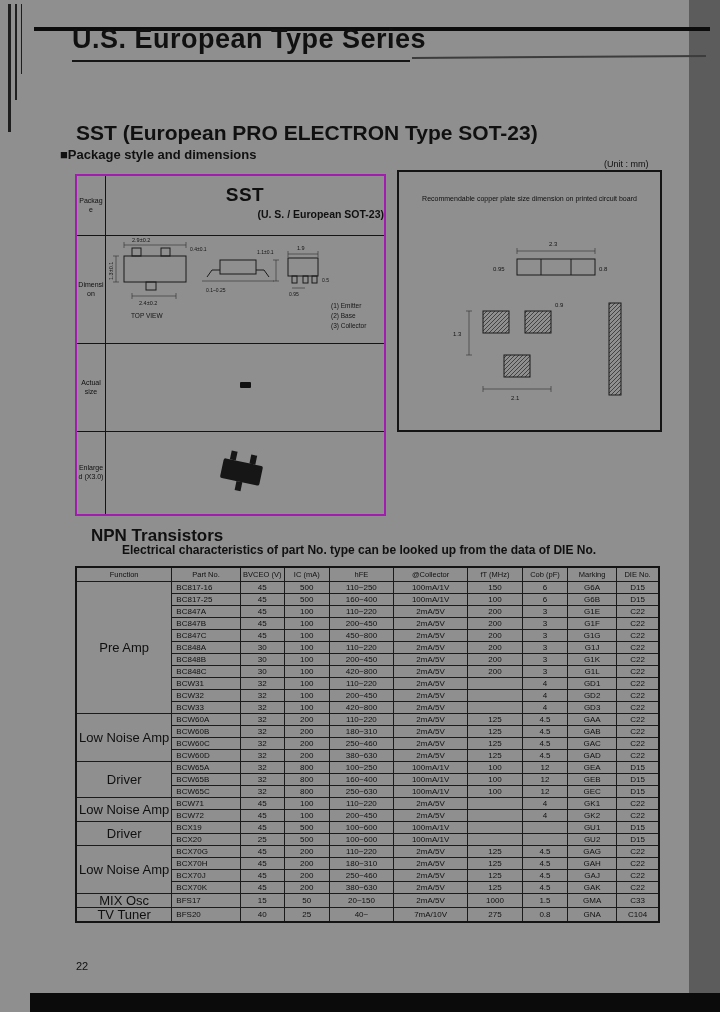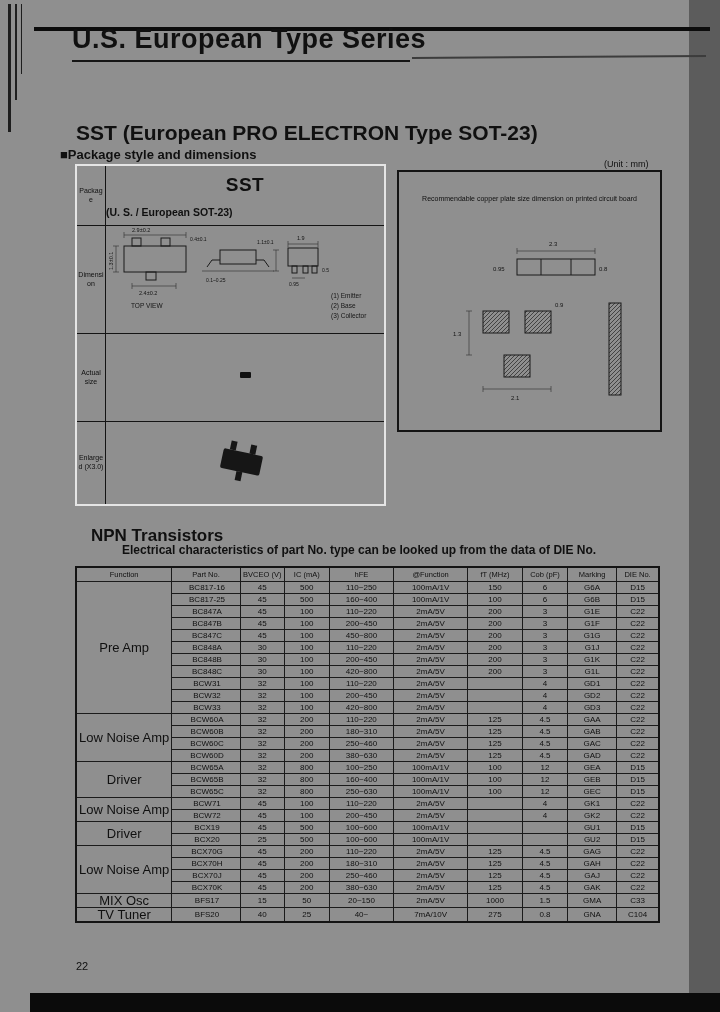--- a/index.html
+++ b/index.html
@@ -22,34 +22,34 @@
   .page-title { left:72px; top:24px; margin:0; font-size:27px; font-weight:700; letter-spacing:.5px; }
   .title-underline { left:72px; top:60px; width:338px; height:2px; background:#161616; }
   .title-underline-ext { left:412px; top:56px; width:294px; height:2px; background:#3c3c3c; transform:rotate(-0.35deg); }
 
   .sst-title { left:76px; top:121px; margin:0; font-size:21px; font-weight:700; }
   .sst-sub   { left:60px; top:147px; font-size:13px; font-weight:700; }
   .unit-note { left:604px; top:159px; font-size:9px; }
 
   
   .package-panel {
-    left:75px; top:164px; width:307px; height:338px;
-    border:2px solid #e5e5e5; display:grid;
+    left:75px; top:174px; width:307px; height:338px;
+    border:2px solid #a21caf; display:grid;
     grid-template-columns:29px 1fr; grid-template-rows:60px 108px 88px 1fr;
   }
   .pp-label {
     border-right:1.5px solid #141414; border-bottom:1.5px solid #141414;
     font-size:7px; line-height:1.25; display:flex; align-items:center; justify-content:center;
     text-align:center; overflow-wrap:anywhere; padding:1px;
   }
   .pp-content { border-bottom:1.5px solid #141414; position:relative; overflow:hidden; }
   .nb { border-bottom:none !important; }
 
   .sst-name { text-align:center; font-size:19px; font-weight:700; margin-top:8px; letter-spacing:.5px; }
-  .sst-name-sub { text-align:left; font-size:10.5px; font-weight:700; margin-top:10px; }
+  .sst-name-sub { text-align:right; font-size:10.5px; font-weight:700; margin-top:2px; }
 
   .chip { width:11px; height:6px; background:#111; border-radius:1px; margin:38px auto 0; }
 
   svg text { fill:#151515; stroke:none; font-family:"Liberation Sans", sans-serif; }
   svg .ln { stroke:#1a1a1a; stroke-width:1; fill:none; }
   svg .thin { stroke:#3a3a3a; stroke-width:.7; fill:none; }
   svg .solid { fill:#161616; stroke:none; }
 
   
   .pcb-panel { left:397px; top:170px; width:261px; height:258px; border:2px solid #141414; }
@@ -58,21 +58,21 @@
   
   .npn-title { left:78px; top:513px; margin:13px; font-size:17px; font-weight:700; }
   .npn-sub   { left:78px; top:543px; font-size:12px; font-weight:700;padding-left:44px; }
 
   #npn-table { position:absolute; left:75px; top:566px; width:585px; border-collapse:collapse; border:2px solid #141414; font-size:8px; }
   #npn-table th, #npn-table td {
     border:1px solid #1b1b1b; padding:0 2px; height:11px; line-height:1;
     text-align:center; font-weight:400; white-space:nowrap; overflow:hidden;
   }
   #npn-table th { font-size:7.5px; height:13px; }
-  #npn-table td.part { text-align:center; padding-left:4px; }
+  #npn-table td.part { text-align:left; padding-left:4px; }
   #npn-table td.fn { font-size:13px; }
 
   .page-num { left:76px; top:960px; font-size:11px; }
 </style>
 </head>
 <body>
 
 <div class="abs right-strip"></div>
 <div class="abs bottom-bar"></div>
 <div class="abs bind-line" id="bl1"></div>
@@ -215,21 +215,21 @@
     <col style="width:50px">
       <col style="width:43px">
   </colgroup>
 <thead>
       <tr>
         <th>Function</th>
         <th>Part No.</th>
         <th>BVCEO (V)</th>
         <th>IC (mA)</th>
         <th>hFE</th>
-        <th>@Function</th>
+        <th>@Collector</th>
         <th>fT (MHz)</th>
         <th>Cob (pF)</th>
         <th>Marking</th>
         <th>DIE No.</th>
       </tr>
     </thead>
     <tbody>
       <tr>
         <td rowspan="11" class="fn">Pre Amp</td>
         <td class="part">BC817-16</td>

